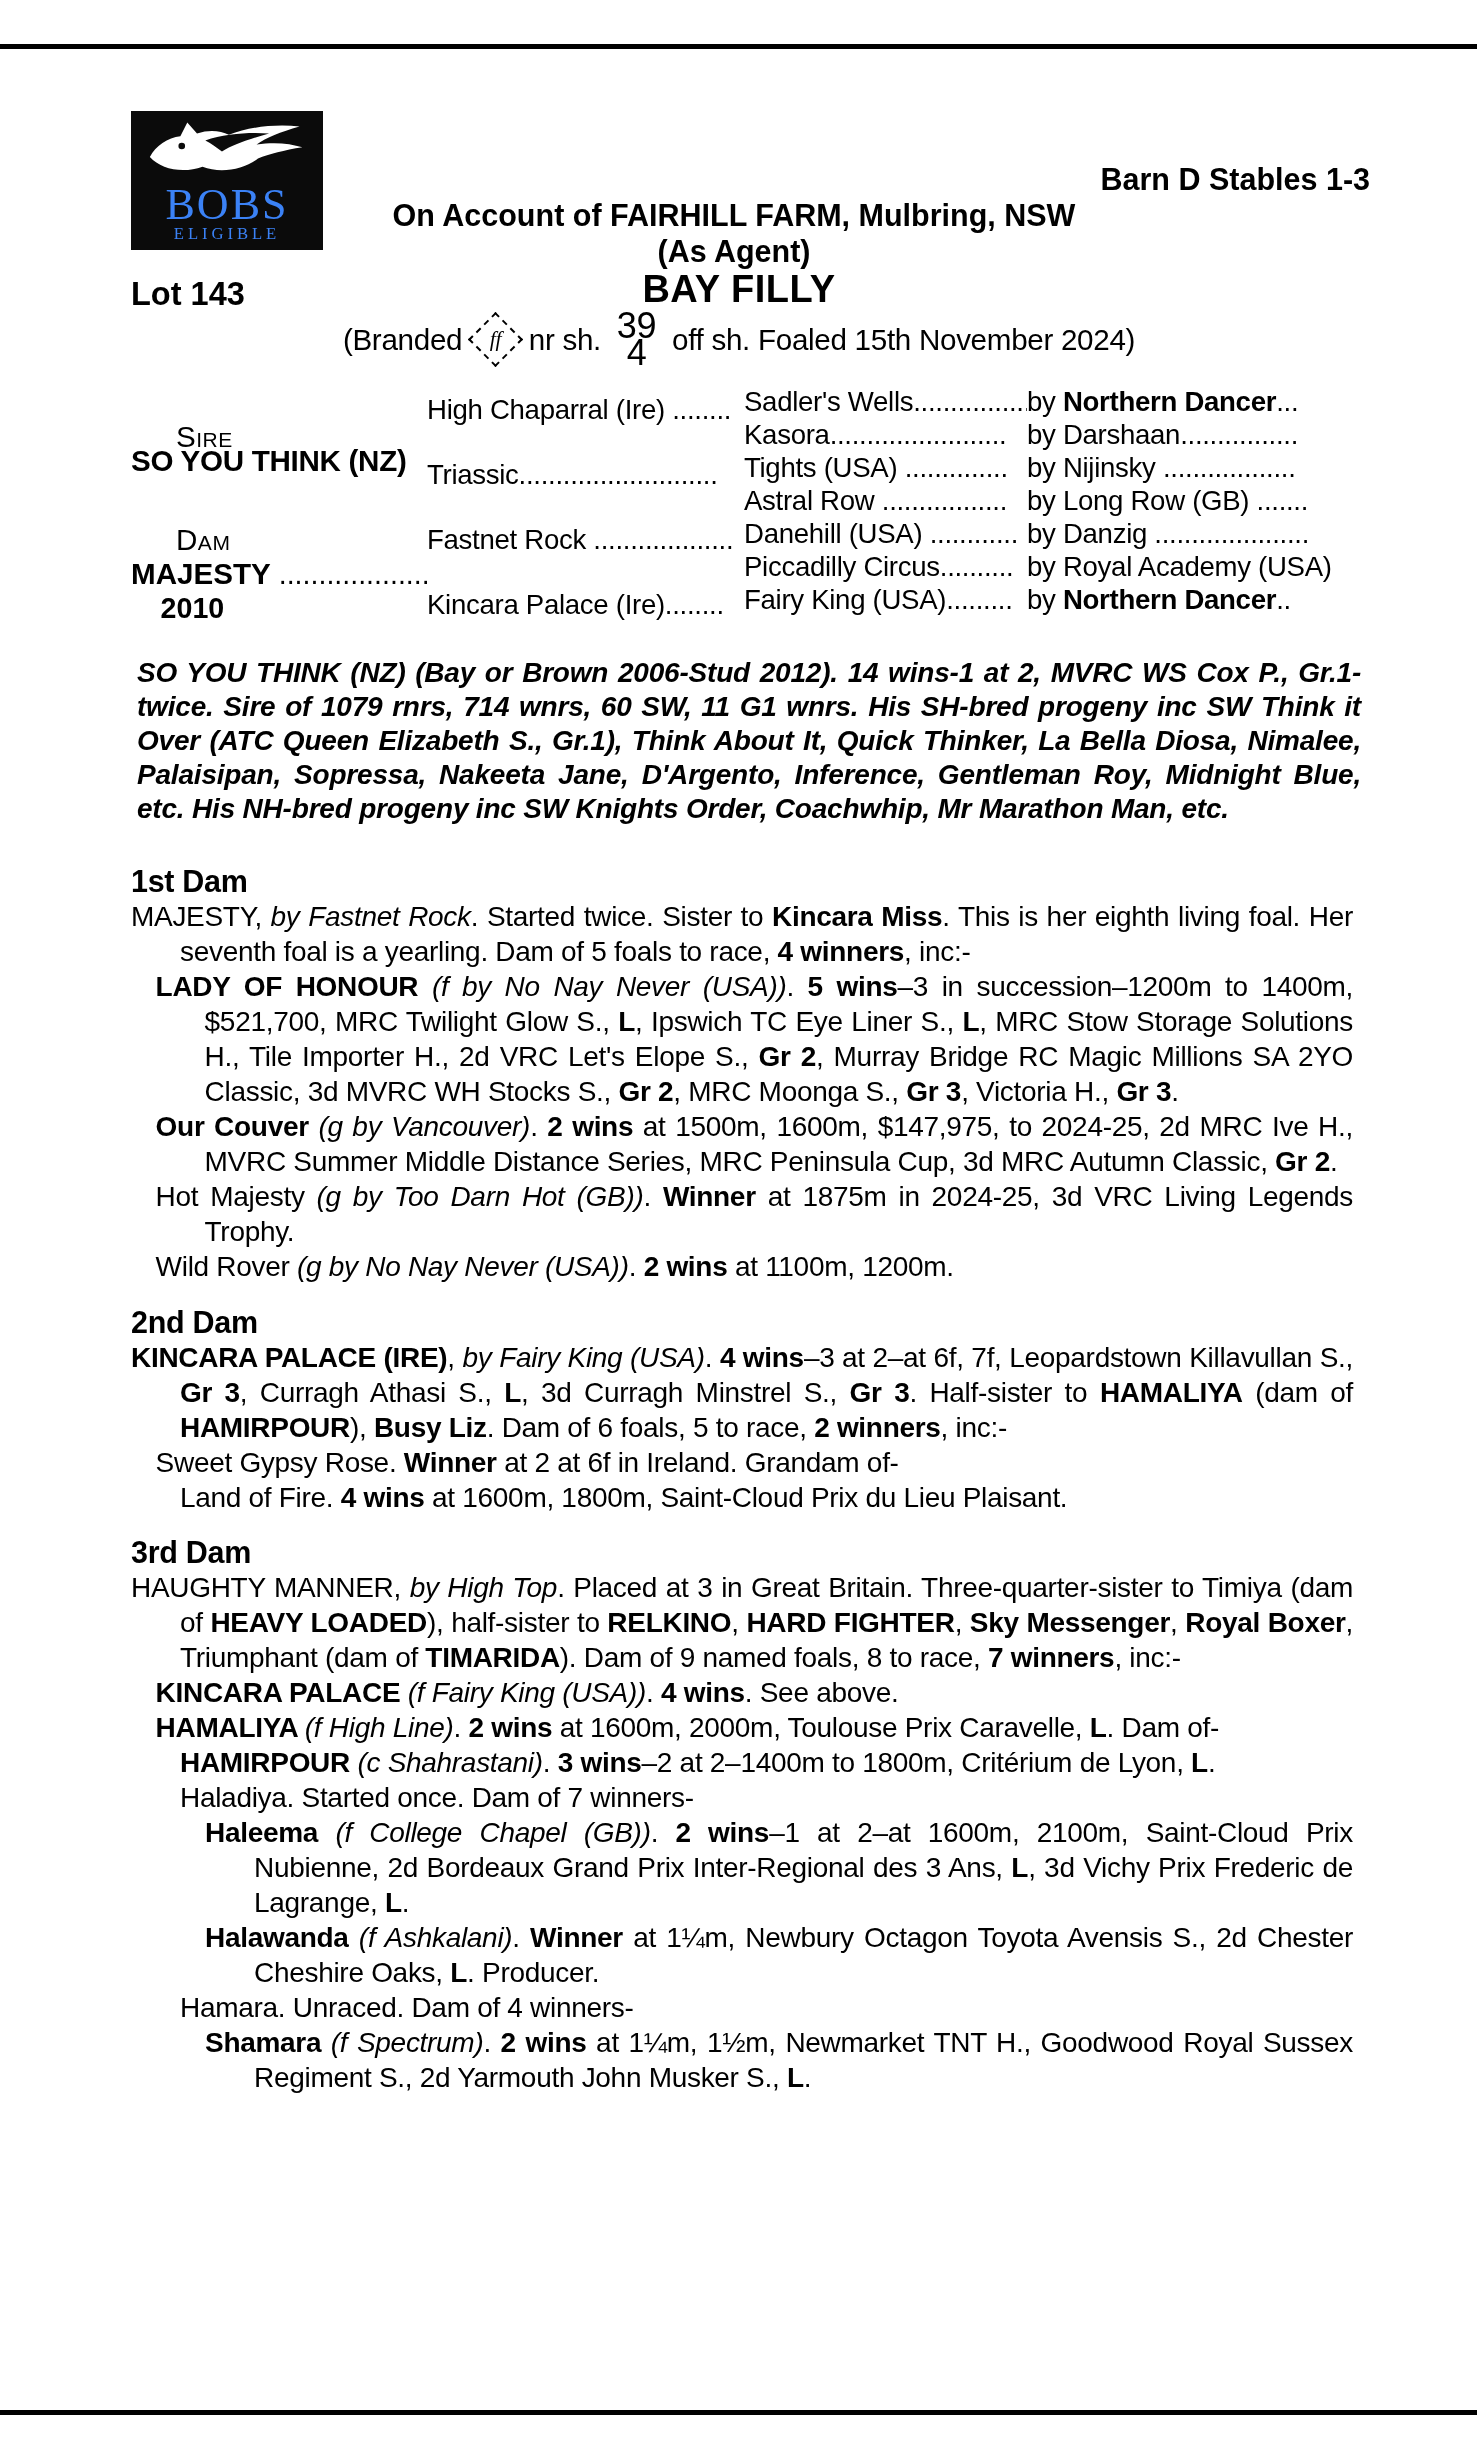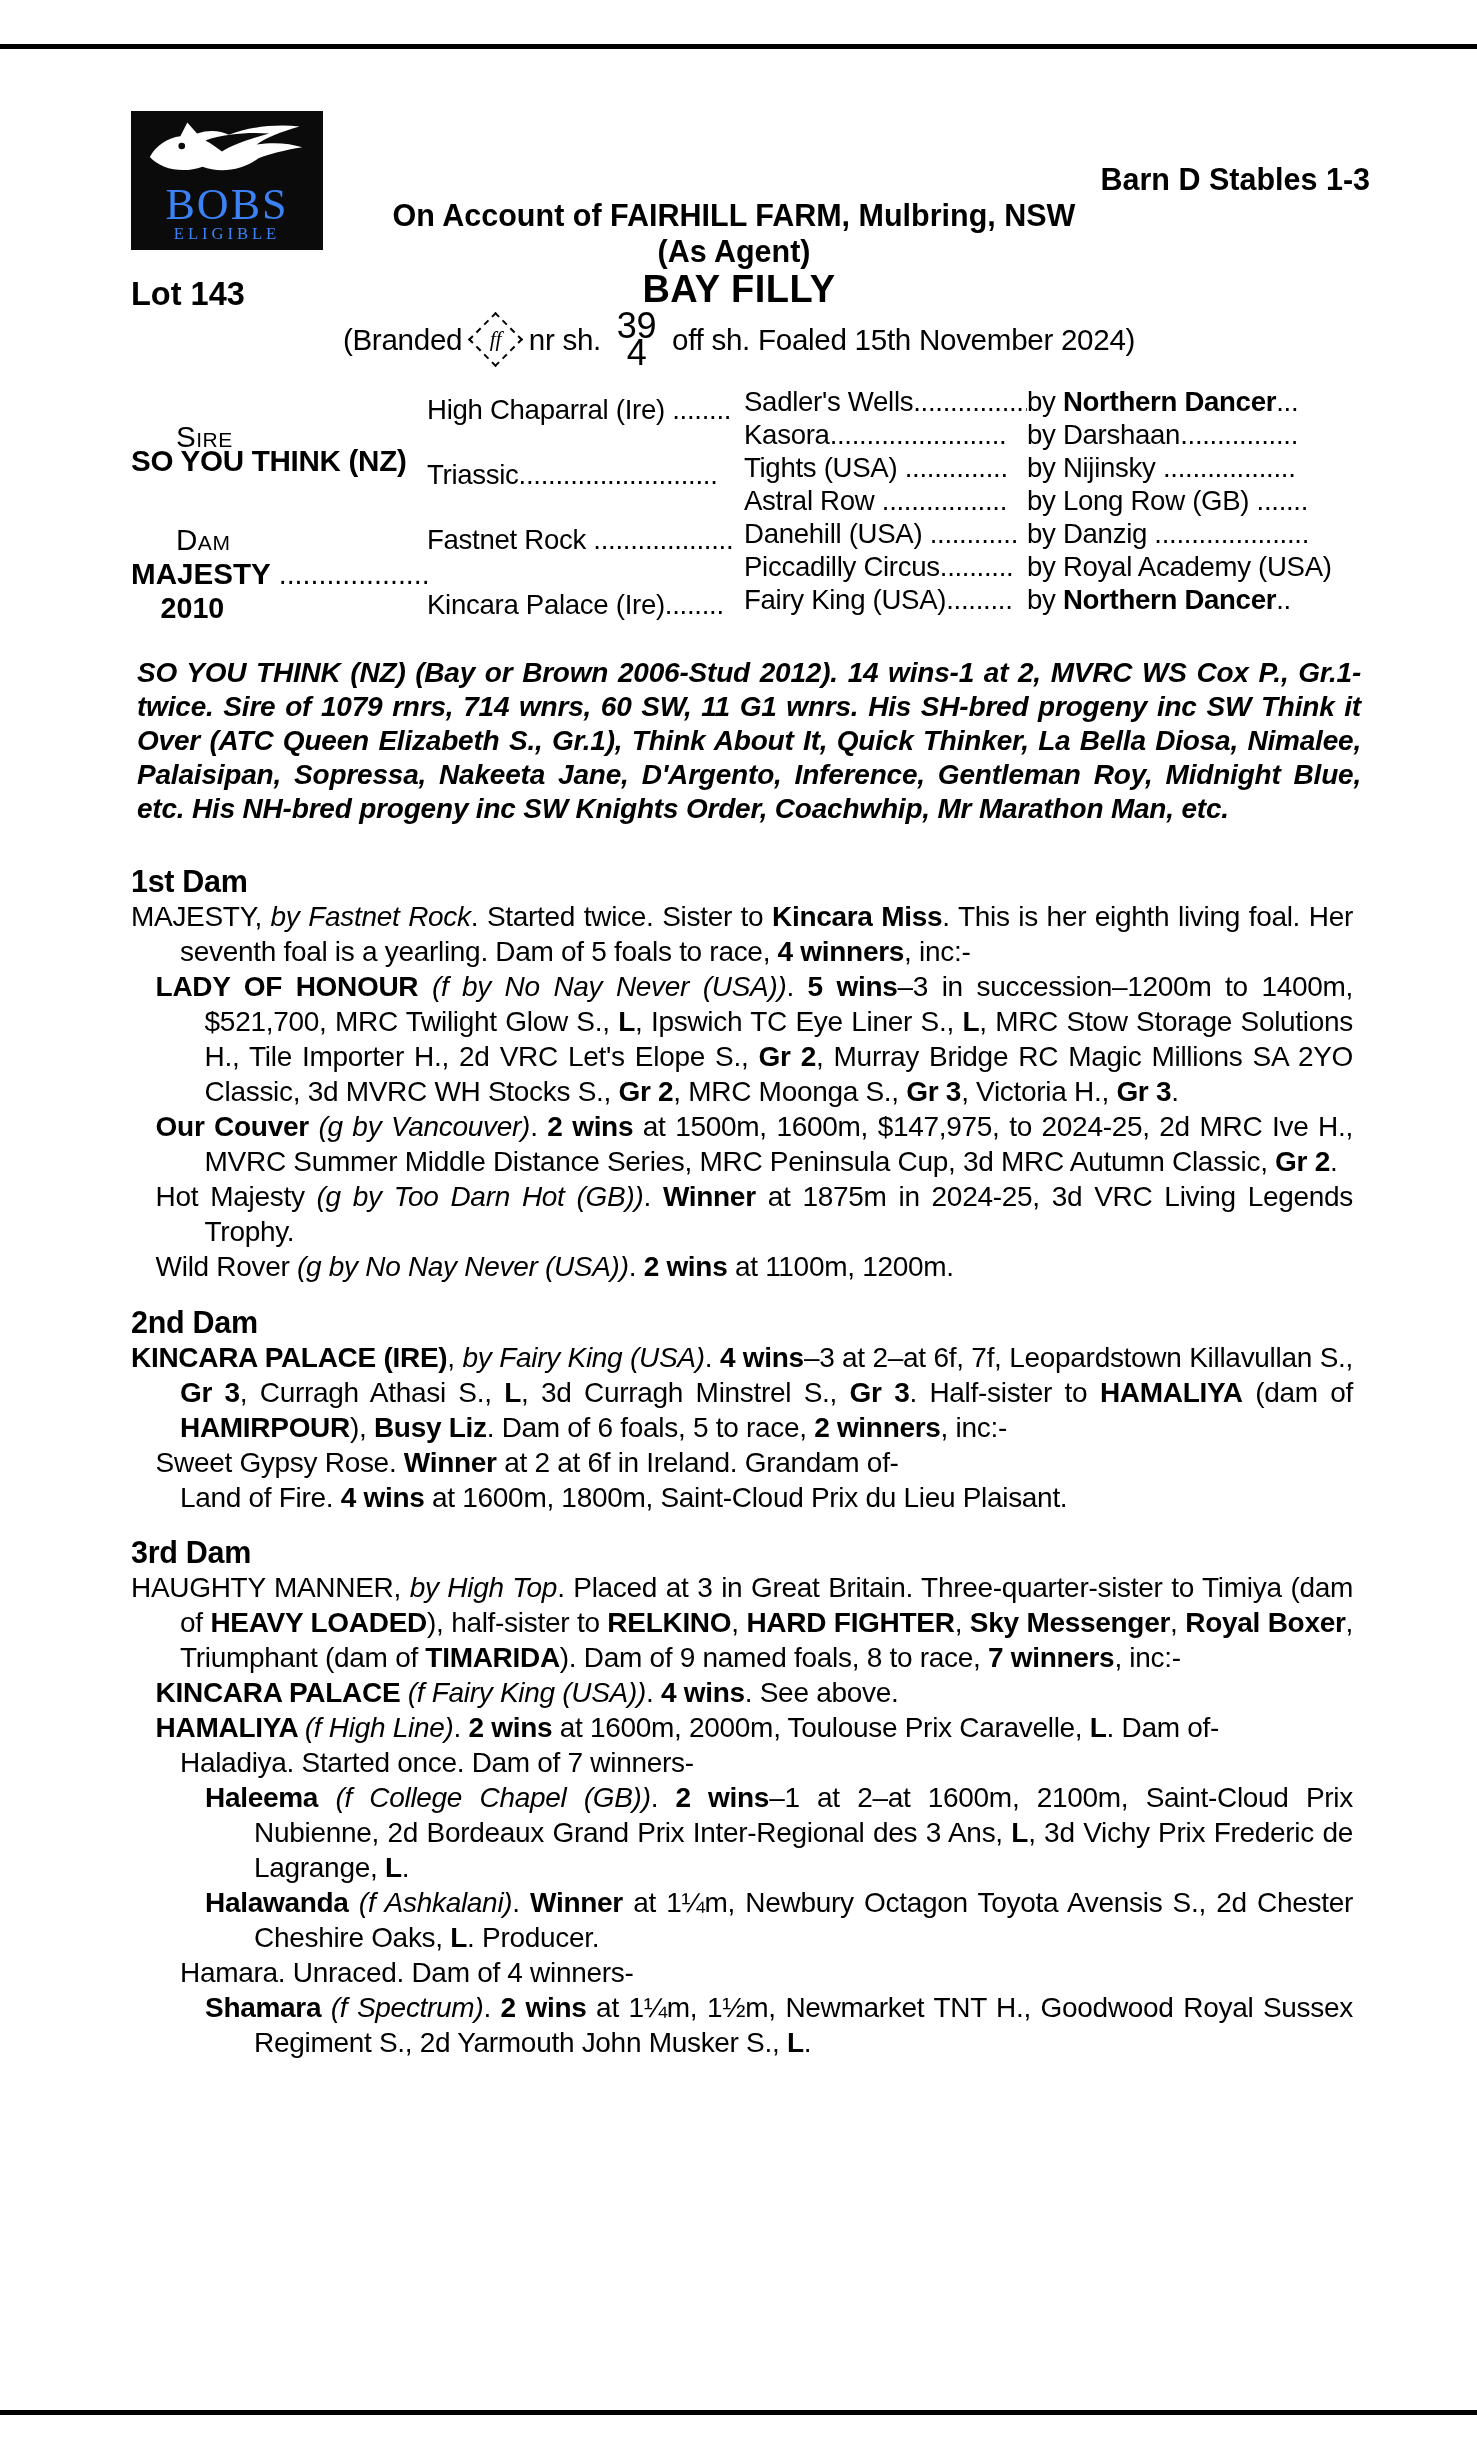--- a/index.html
+++ b/index.html
@@ -179,20 +179,21 @@
       <div class="section-heading">2nd Dam</div>
       <p class="entry lv0"><span class="b">KINCARA PALACE (IRE)</span><span>, </span><span class="i">by Fairy King (USA)</span><span>. </span><span class="b">4 wins</span><span>–3 at 2–at 6f, 7f, Leopardstown Killavullan S., </span><span class="b">Gr 3</span><span>, Curragh Athasi S., </span><span class="b">L</span><span>, 3d Curragh Minstrel S., </span><span class="b">Gr 3</span><span>. Half-sister to </span><span class="b">HAMALIYA</span><span> (dam of </span><span class="b">HAMIRPOUR</span><span>), </span><span class="b">Busy Liz</span><span>. Dam of 6 foals, 5 to race, </span><span class="b">2 winners</span><span>, inc:-</span></p>
       <p class="entry lv1"><span>Sweet Gypsy Rose. </span><span class="b">Winner</span><span> at 2 at 6f in Ireland. Grandam of-</span></p>
       <p class="entry lv2"><span>Land of Fire. </span><span class="b">4 wins</span><span> at 1600m, 1800m, Saint-Cloud Prix du Lieu Plaisant.</span></p>
     </div>
     <div class="sec">
       <div class="section-heading">3rd Dam</div>
       <p class="entry lv0"><span>HAUGHTY MANNER, </span><span class="i">by High Top</span><span>. Placed at 3 in Great Britain. Three-quarter-sister to Timiya (dam of </span><span class="b">HEAVY LOADED</span><span>), half-sister to </span><span class="b">RELKINO</span><span>, </span><span class="b">HARD FIGHTER</span><span>, </span><span class="b">Sky Messenger</span><span>, </span><span class="b">Royal Boxer</span><span>, Triumphant (dam of </span><span class="b">TIMARIDA</span><span>). Dam of 9 named foals, 8 to race, </span><span class="b">7 winners</span><span>, inc:-</span></p>
       <p class="entry lv1"><span class="b">KINCARA PALACE </span><span class="i">(f Fairy King (USA))</span><span>. </span><span class="b">4 wins</span><span>. See above.</span></p>
       <p class="entry lv1"><span class="b">HAMALIYA </span><span class="i">(f High Line)</span><span>. </span><span class="b">2 wins</span><span> at 1600m, 2000m, Toulouse Prix Caravelle, </span><span class="b">L</span><span>. Dam of-</span></p>
+      <p class="entry lv2"><span class="b">HAMIRPOUR </span><span class="i">(c Shahrastani)</span><span>. </span><span class="b">3 wins</span><span>–2 at 2–1400m to 1800m, Critérium de Lyon, </span><span class="b">L</span><span>.</span></p>
       <p class="entry lv2"><span>Haladiya. Started once. Dam of 7 winners-</span></p>
       <p class="entry lv3"><span class="b">Haleema </span><span class="i">(f College Chapel (GB))</span><span>. </span><span class="b">2 wins</span><span>–1 at 2–at 1600m, 2100m, Saint-Cloud Prix Nubienne, 2d Bordeaux Grand Prix Inter-Regional des 3 Ans, </span><span class="b">L</span><span>, 3d Vichy Prix Frederic de Lagrange, </span><span class="b">L</span><span>.</span></p>
       <p class="entry lv3"><span class="b">Halawanda </span><span class="i">(f Ashkalani)</span><span>. </span><span class="b">Winner</span><span> at 1¼m, Newbury Octagon Toyota Avensis S., 2d Chester Cheshire Oaks, </span><span class="b">L</span><span>. Producer.</span></p>
       <p class="entry lv2"><span>Hamara. Unraced. Dam of 4 winners-</span></p>
       <p class="entry lv3"><span class="b">Shamara </span><span class="i">(f Spectrum)</span><span>. </span><span class="b">2 wins</span><span> at 1¼m, 1½m, Newmarket TNT H., Goodwood Royal Sussex Regiment S., 2d Yarmouth John Musker S., </span><span class="b">L</span><span>.</span></p>
     </div>
   </div>
 
 <div class="rule" id="rule-bottom"></div>
 

